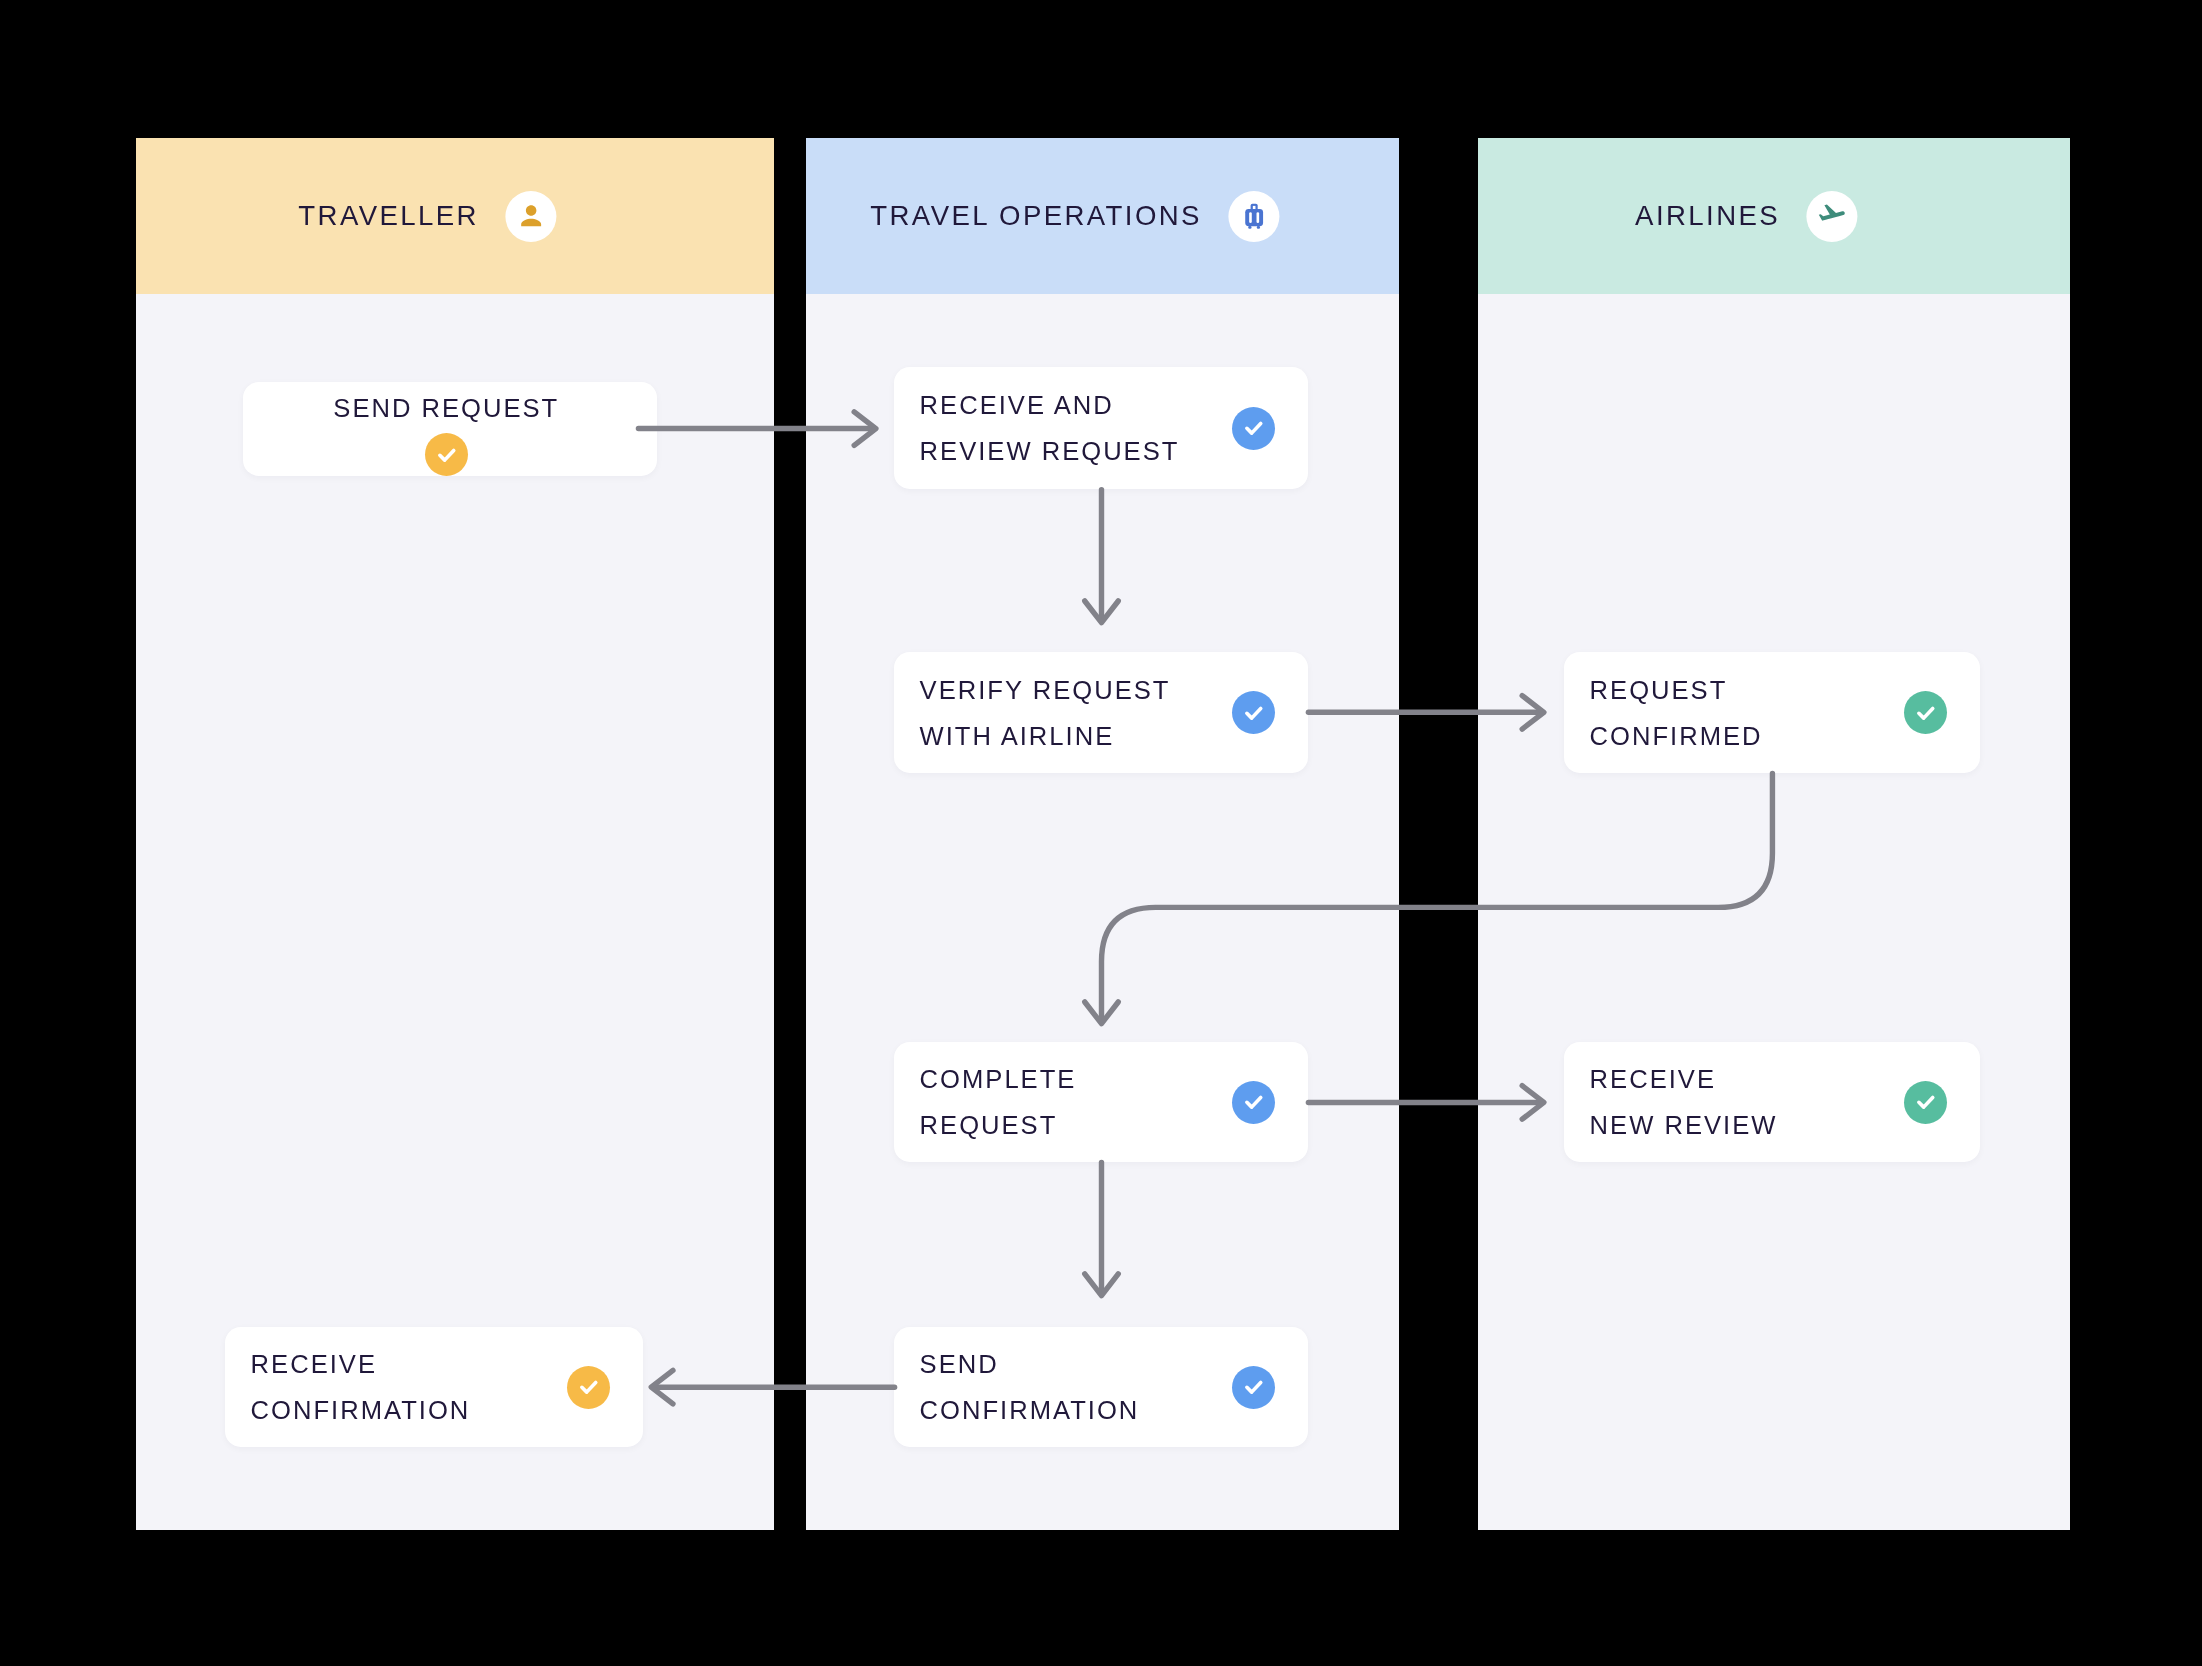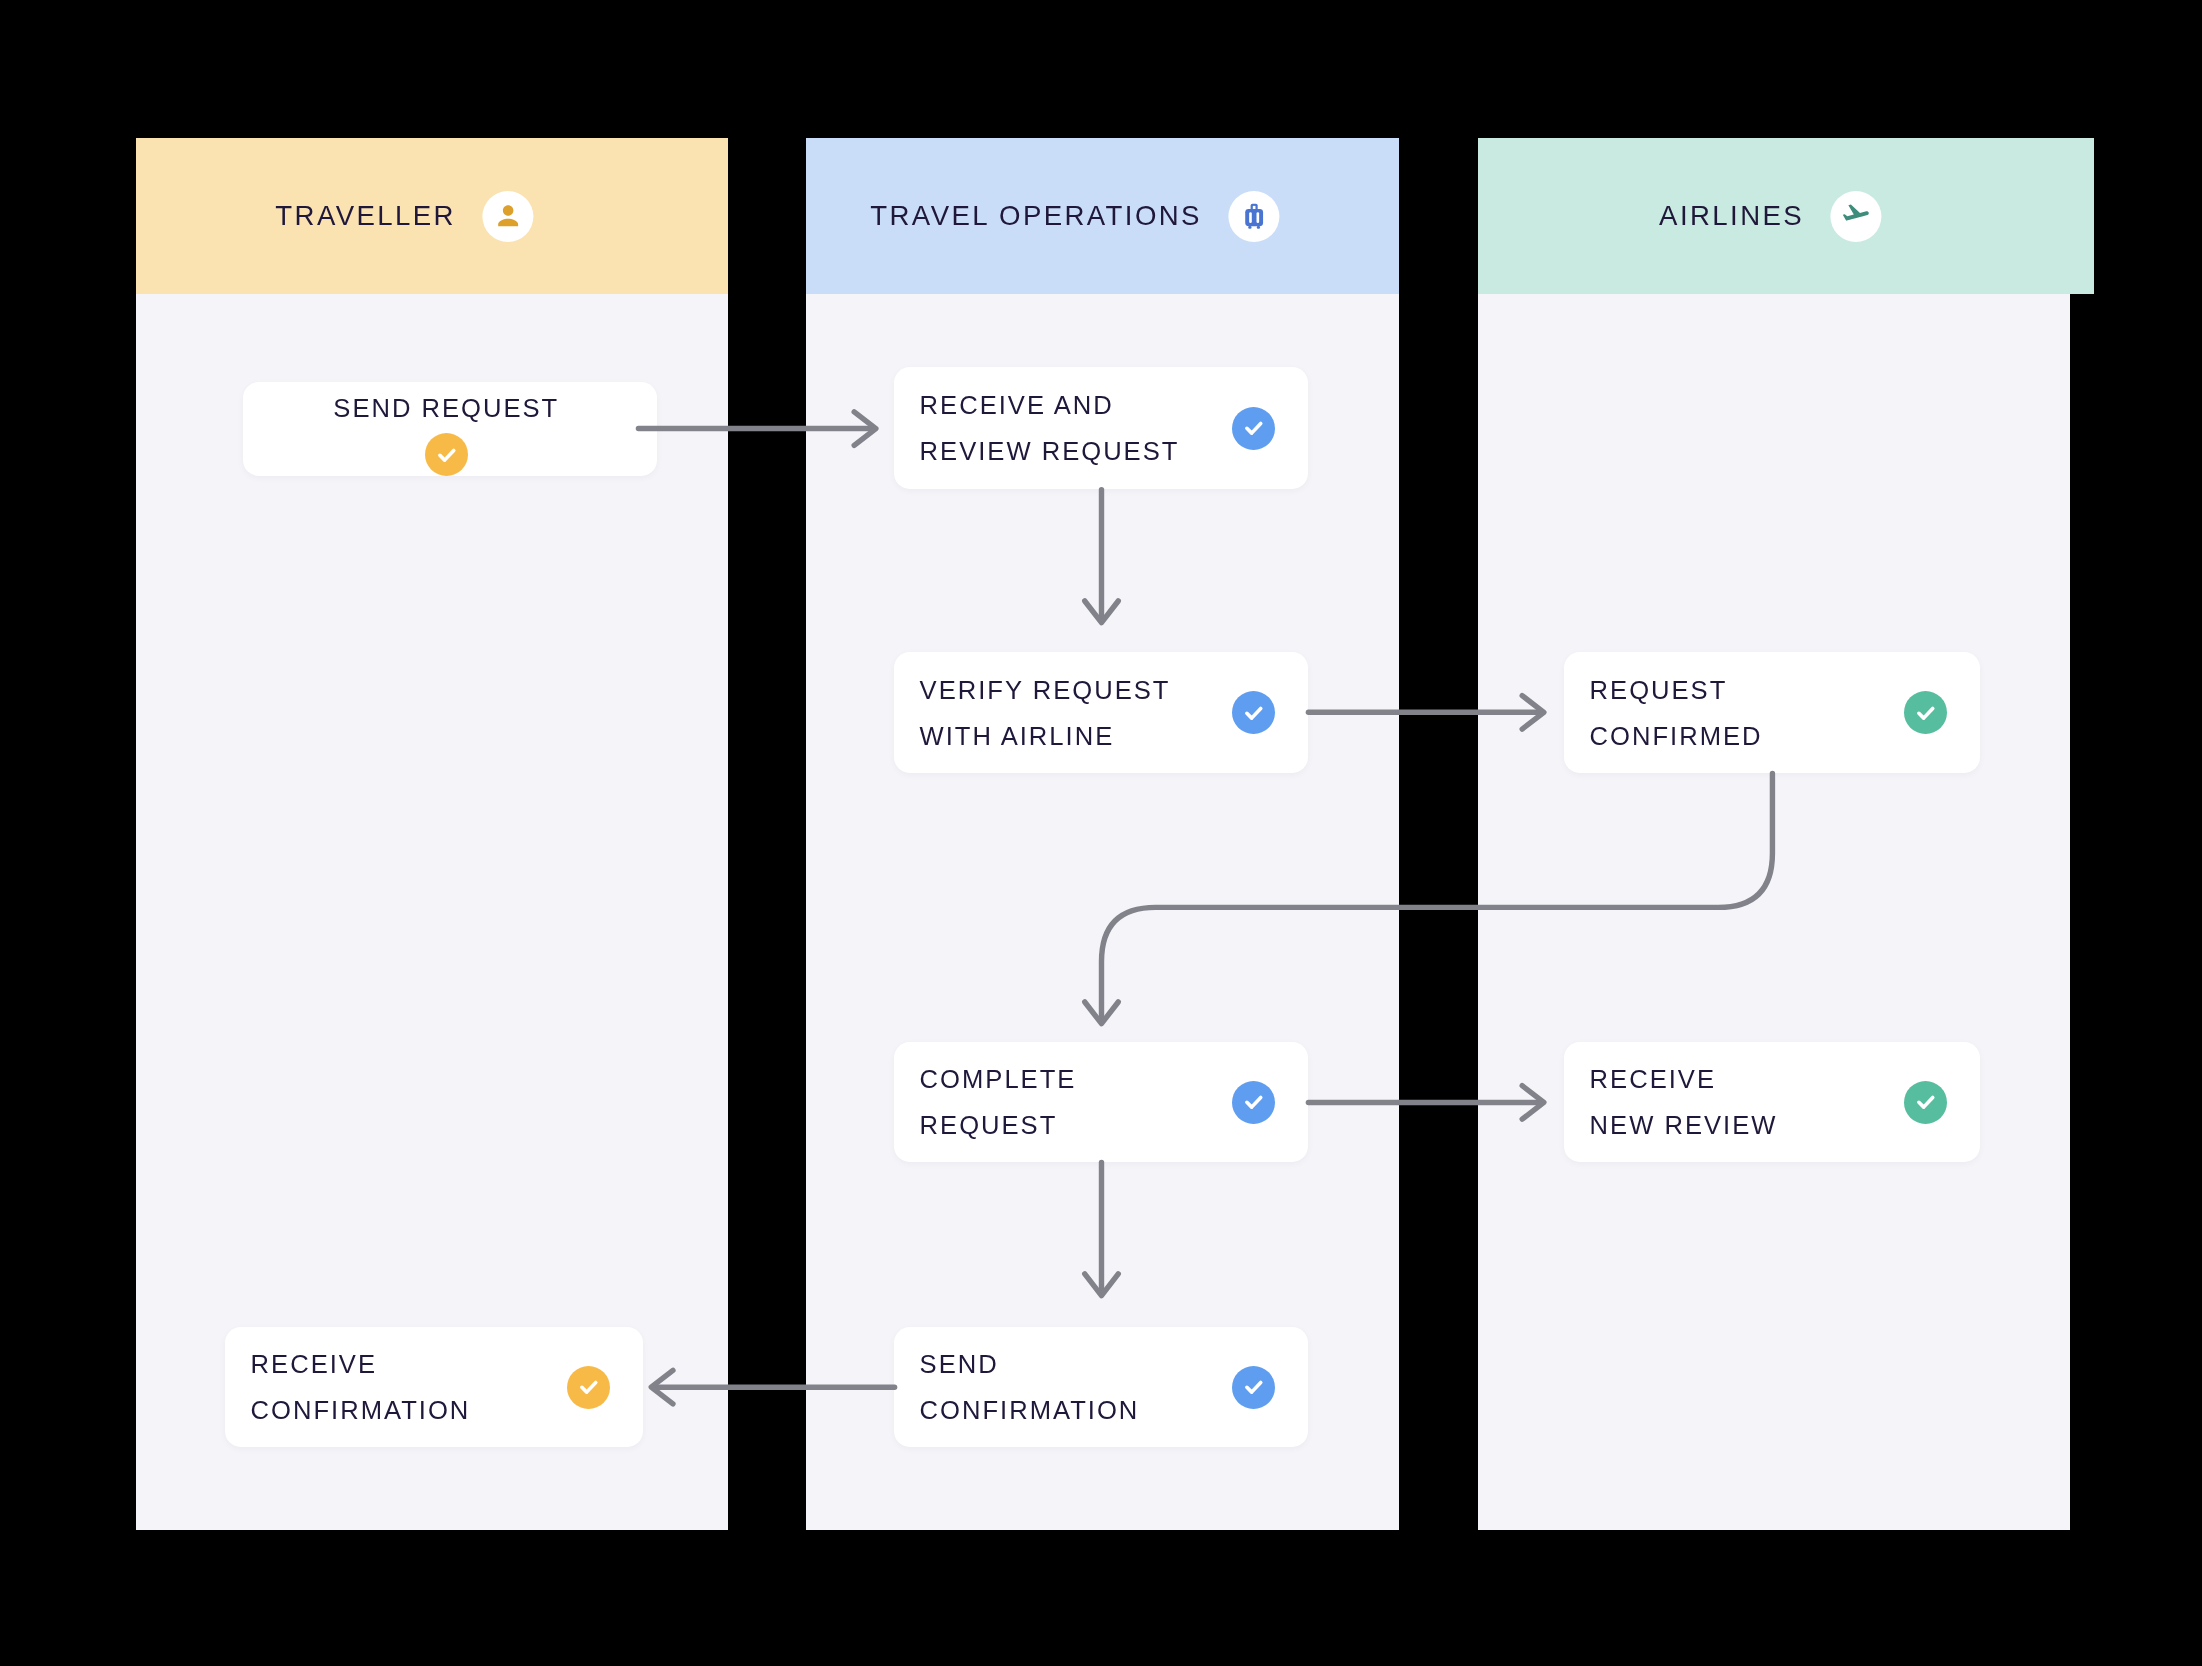--- a/index.html
+++ b/index.html
@@ -7,30 +7,30 @@
     position:relative;
     width:2203px;height:1667px;
     background:var(--canvas-bg,#000);
     font-family:"Liberation Sans",sans-serif;
     overflow:hidden;
   }
   .lane{
     position:absolute;top:138px;height:1392px;
     background:var(--lane-bg,#F4F4F9);
   }
-  .lane-traveller{left:136px;width:592px;}
+  .lane-traveller{left:136px;width:592px;padding-left:46px;}
   .lane-operations{left:806px;width:593px;}
   .lane-airlines{left:1478px;width:592px;}
   .lane-header{
     position:absolute;left:0;top:0;width:100%;height:156px;
     display:flex;align-items:center;justify-content:center;
   }
   .lane-traveller .lane-header{background:var(--traveller-header-bg,#FAE2B1);}
   .lane-operations .lane-header{background:var(--operations-header-bg,#C9DDF8);justify-content:center;}
-  .lane-airlines  .lane-header{background:var(--airlines-header-bg,#C9EAE1);padding-left:24px;}
+  .lane-airlines  .lane-header{background:var(--airlines-header-bg,#C9EAE1);}
   .header-inner{
     display:flex;align-items:center;gap:26.6px;
     transform:translateX(-27.6px);
   }
   .lane-title{
     color:var(--ink,#20183A);
     font-size:27.6px;font-weight:500;letter-spacing:2.4px;
     white-space:nowrap;
   }
   .header-badge{

